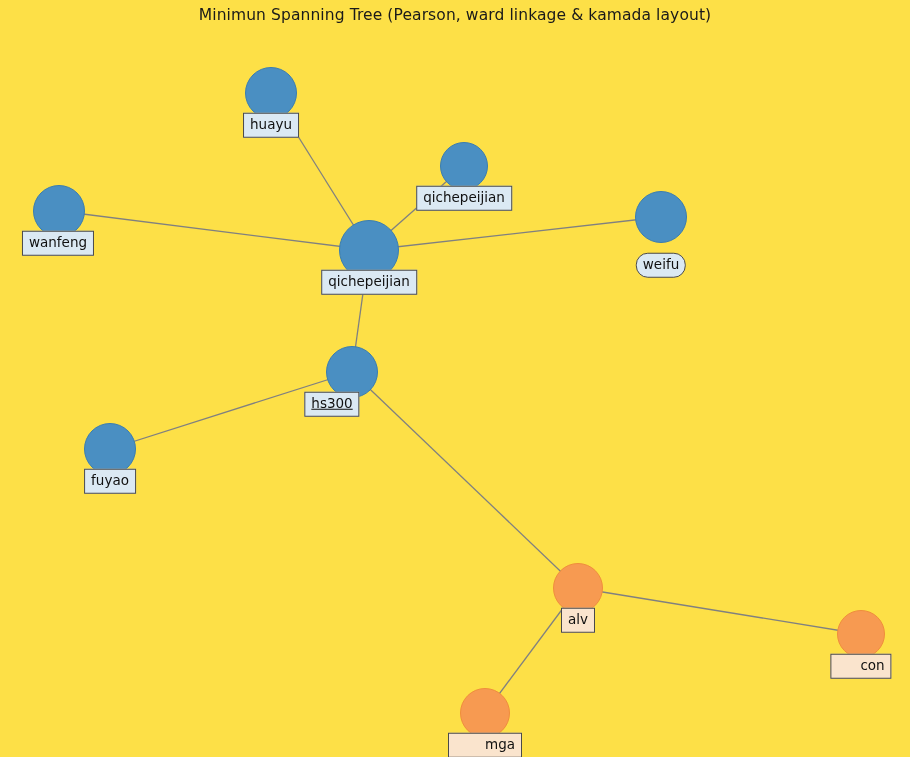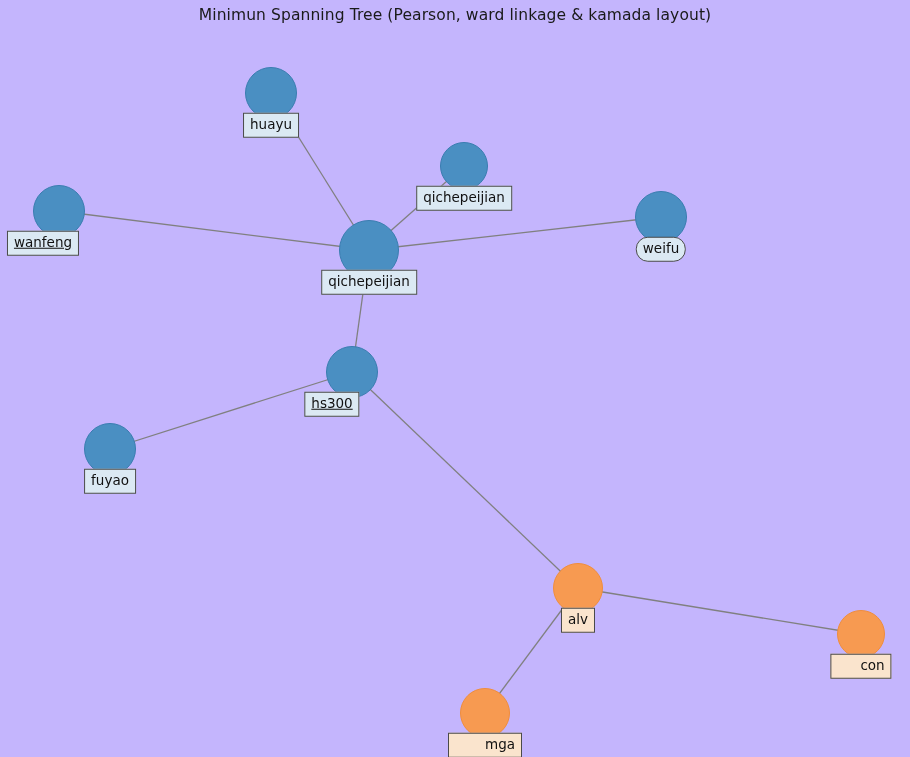--- a/index.html
+++ b/index.html
@@ -10,21 +10,21 @@
   body {
     width: 910px;
     height: 757px;
     font-family: "DejaVu Sans", sans-serif;
     overflow: hidden;
   }
   #figure {
     position: relative;
     width: 910px;
     height: 757px;
-    background: #c4b5fd;
+    background: #fde047;
   }
   #chart-title {
     position: absolute;
     top: 6px;
     left: 0;
     width: 910px;
     text-align: center;
     font-size: 15.5px;
     color: #1a1a1a;
     font-family: "DejaVu Sans", sans-serif;
@@ -90,23 +90,23 @@
         <line x1="578" y1="588" x2="485" y2="713" stroke="#808080" stroke-width="1.3"></line>
       </g>
   </svg>
 
   <div id="node-layer">
       <div class="graph-node node-blue" style="left: 245px; top: 67px; width: 52px; height: 52px;"></div>
       <div class="node-label label-blue" style="left: 271px; top: 93px;">huayu</div>
       <div class="graph-node node-blue" style="left: 440px; top: 142px; width: 48px; height: 48px;"></div>
       <div class="node-label label-blue" style="left: 464px; top: 166px;">qichepeijian</div>
       <div class="graph-node node-blue" style="left: 33px; top: 185px; width: 52px; height: 52px;"></div>
-      <div class="node-label label-blue" style="left: 43px; top: 211px; text-decoration: underline;">wanfeng</div>
+      <div class="node-label label-blue" style="left: 58px; top: 211px;">wanfeng</div>
       <div class="graph-node node-blue" style="left: 635px; top: 191px; width: 52px; height: 52px;"></div>
-      <div class="node-label label-blue" style="left: 661px; top: 217px; border-radius: 12px;">weifu</div>
+      <div class="node-label label-blue" style="left: 661px; top: 233px; border-radius: 12px;">weifu</div>
       <div class="graph-node node-blue" style="left: 339px; top: 220px; width: 60px; height: 60px;"></div>
       <div class="node-label label-blue" style="left: 369px; top: 250px;">qichepeijian</div>
       <div class="graph-node node-blue" style="left: 326px; top: 346px; width: 52px; height: 52px;"></div>
       <div class="node-label label-blue" style="left: 332px; top: 372px; text-decoration: underline;">hs300</div>
       <div class="graph-node node-blue" style="left: 84px; top: 423px; width: 52px; height: 52px;"></div>
       <div class="node-label label-blue" style="left: 110px; top: 449px;">fuyao</div>
       <div class="graph-node node-orange" style="left: 553px; top: 563px; width: 50px; height: 50px;"></div>
       <div class="node-label label-orange" style="left: 578px; top: 588px;">alv</div>
       <div class="graph-node node-orange" style="left: 837px; top: 610px; width: 48px; height: 48px;"></div>
       <div class="node-label label-orange" style="left: 861px; top: 634px; padding-left: 29px;">con</div>

